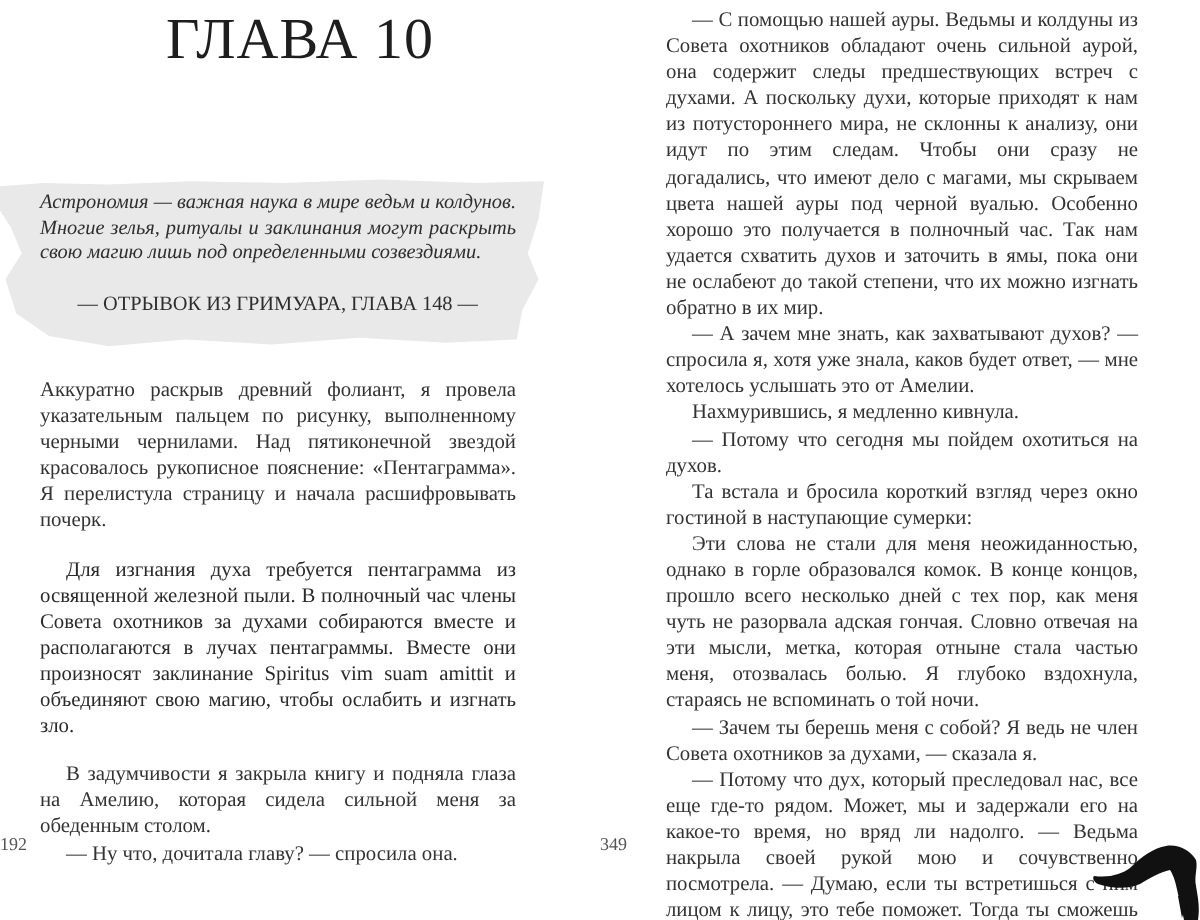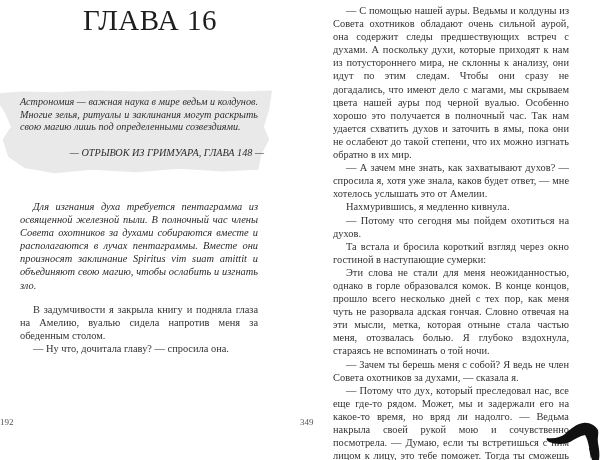--- a/index.html
+++ b/index.html
@@ -25,57 +25,58 @@
     clip-path: polygon(0% 6%, 8% 4%, 20% 5%, 35% 3%, 52% 4%, 70% 2%, 88% 4%, 100% 3%,
                        99% 25%, 97% 45%, 99% 60%, 96% 78%, 95% 95%,
                        82% 97%, 66% 94%, 50% 98%, 34% 95%, 20% 99%, 9% 93%, 3% 80%, 1% 60%, 4% 45%, 2% 30%, 0% 20%);
   }
   .epigraph-text {
     position: absolute; left: 20px; top: 96px; width: 238px;
     font-style: italic; font-size: 10.2px; line-height: 12.6px;
     color: #2e2e2e; text-align: justify;
   }
   .epigraph-source {
-    position: absolute; left: 28px; top: 147px; width: 236px;
-    text-align: right; font-style: italic; font-size: 10.2px; color: #2e2e2e;
+    position: absolute; left: 3px; top: 147px; width: 236px;
+    text-align: right; font-size: 10.2px; color: #2e2e2e;
   }
   .body-left { position: absolute; left: 20px; top: 189px; width: 238px; }
   .body-right { position: absolute; left: 33px; top: 4px; width: 236px; }
 
   p {
     margin: 0; font-size: 10.4px; line-height: 13.1px; text-align: justify;
     hyphens: auto; color: #333;
   }
   p.indent { text-indent: 13px; }
-  p.italic { font-style: italic; color: #2a2a2a; }
+  p.italic { color: #2a2a2a; }
   .gap { height: 11px; }
   .page-num {
     position: absolute; width: 300px; text-align: left;
     top: 417px; font-size: 9px; color: #555;
   }
   .crow {
     position: absolute; left: 545px; top: 418px; width: 55px; height: 42px;
   }
 </style>
 </head>
 <body>
 
 <div class="spread">
 
   <div class="page">
-    <div class="chapter-title">ГЛАВА 16</div>
+    <div class="chapter-title">ГЛАВА 10</div>
     <div class="epigraph-box"></div>
     <div class="epigraph-text">Астрономия — важная наука в мире ведьм и колдунов. Многие зелья, ритуалы и заклинания могут раскрыть свою магию лишь под определенными созвездиями.</div>
     <div class="epigraph-source">— ОТРЫВОК ИЗ ГРИМУАРА, ГЛАВА 148 —</div>
 
     <div class="body-left">
+      <p>Аккуратно раскрыв древний фолиант, я провела указательным пальцем по рисунку, выполненному черными чернилами. Над пятиконечной звездой красовалось рукописное пояснение: «Пентаграмма». Я перелистула страницу и начала расшифровывать почерк.</p>
       <div class="gap"></div>
       <p class="indent italic">Для изгнания духа требуется пентаграмма из освященной железной пыли. В полночный час члены Совета охотников за духами собираются вместе и располагаются в лучах пентаграммы. Вместе они произносят заклинание Spiritus vim suam amittit и объединяют свою магию, чтобы ослабить и изгнать зло.</p>
       <div class="gap"></div>
-      <p class="indent">В задумчивости я закрыла книгу и подняла глаза на Амелию, вуалью сидела напротив меня за обеденным столом.</p>
+      <p class="indent">В задумчивости я закрыла книгу и подняла глаза на Амелию, которая сидела сильной меня за обеденным столом.</p>
       <p class="indent">— Ну что, дочитала главу? — спросила она.</p>
     </div>
 
     <div class="page-num">192</div>
   </div>
 
   <div class="page">
     <div class="body-right">
       <p class="indent">— С помощью нашей ауры. Ведьмы и колдуны из Совета охотников обладают очень сильной аурой, она содержит следы предшествующих встреч с духами. А поскольку духи, которые приходят к нам из потустороннего мира, не склонны к анализу, они идут по этим следам. Чтобы они сразу не догадались, что имеют дело с магами, мы скрываем цвета нашей ауры под черной вуалью. Особенно хорошо это получается в полночный час. Так нам удается схватить духов и заточить в ямы, пока они не ослабеют до такой степени, что их можно изгнать обратно в их мир.</p>
       <p class="indent">— А зачем мне знать, как захватывают духов? — спросила я, хотя уже знала, каков будет ответ, — мне хотелось услышать это от Амелии.</p>

